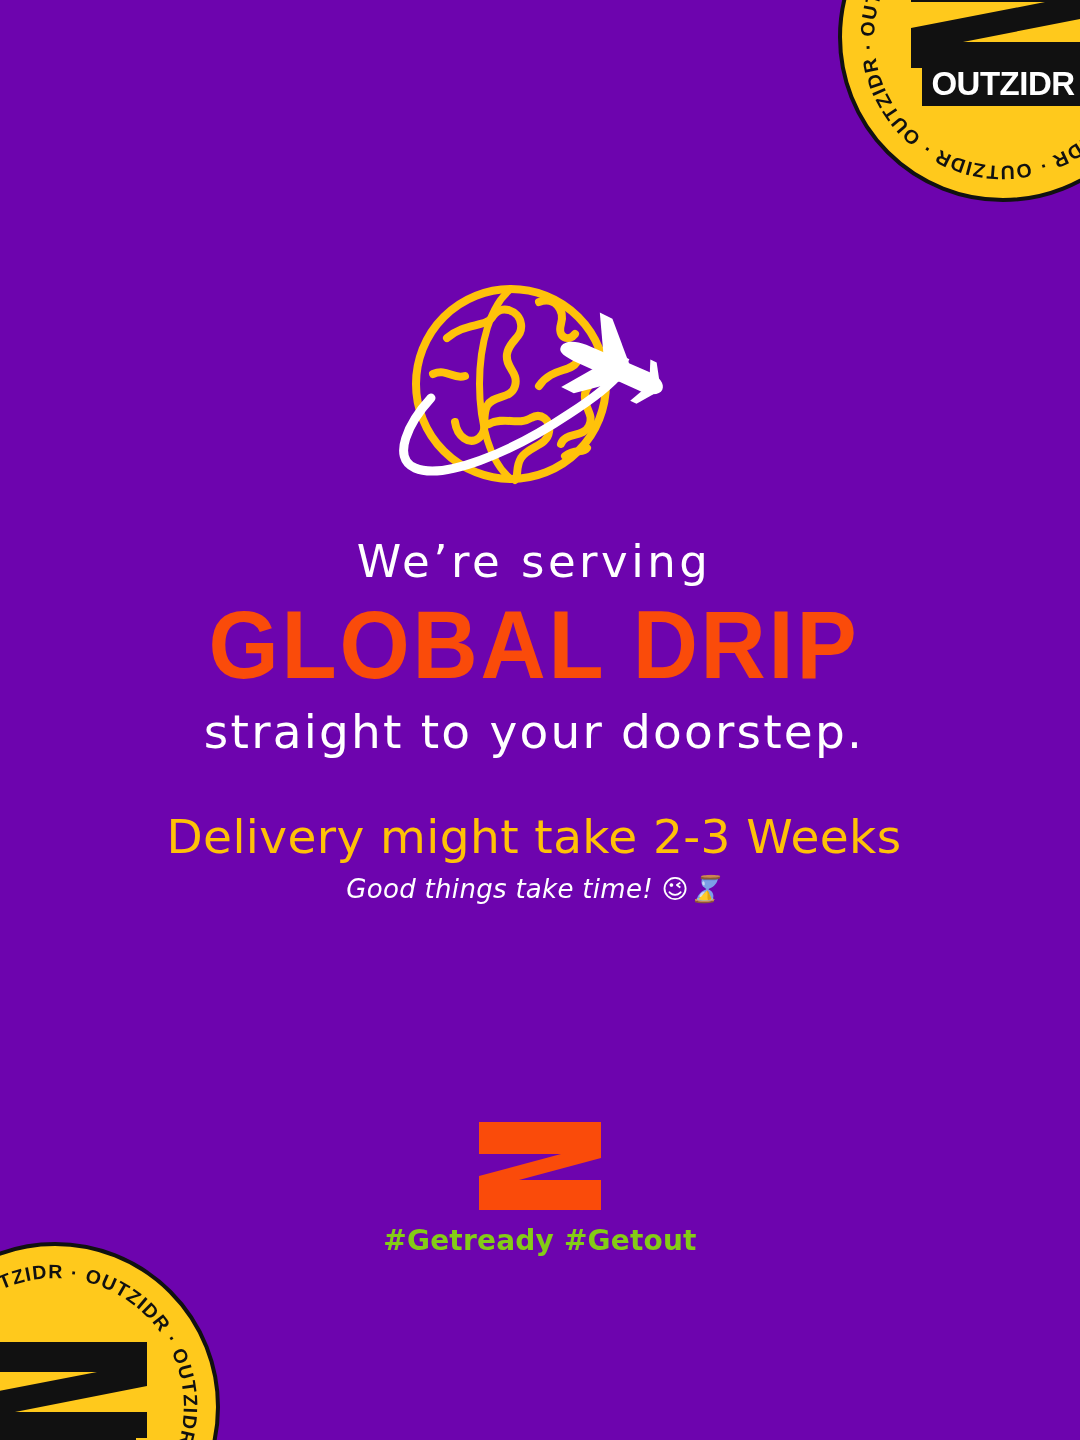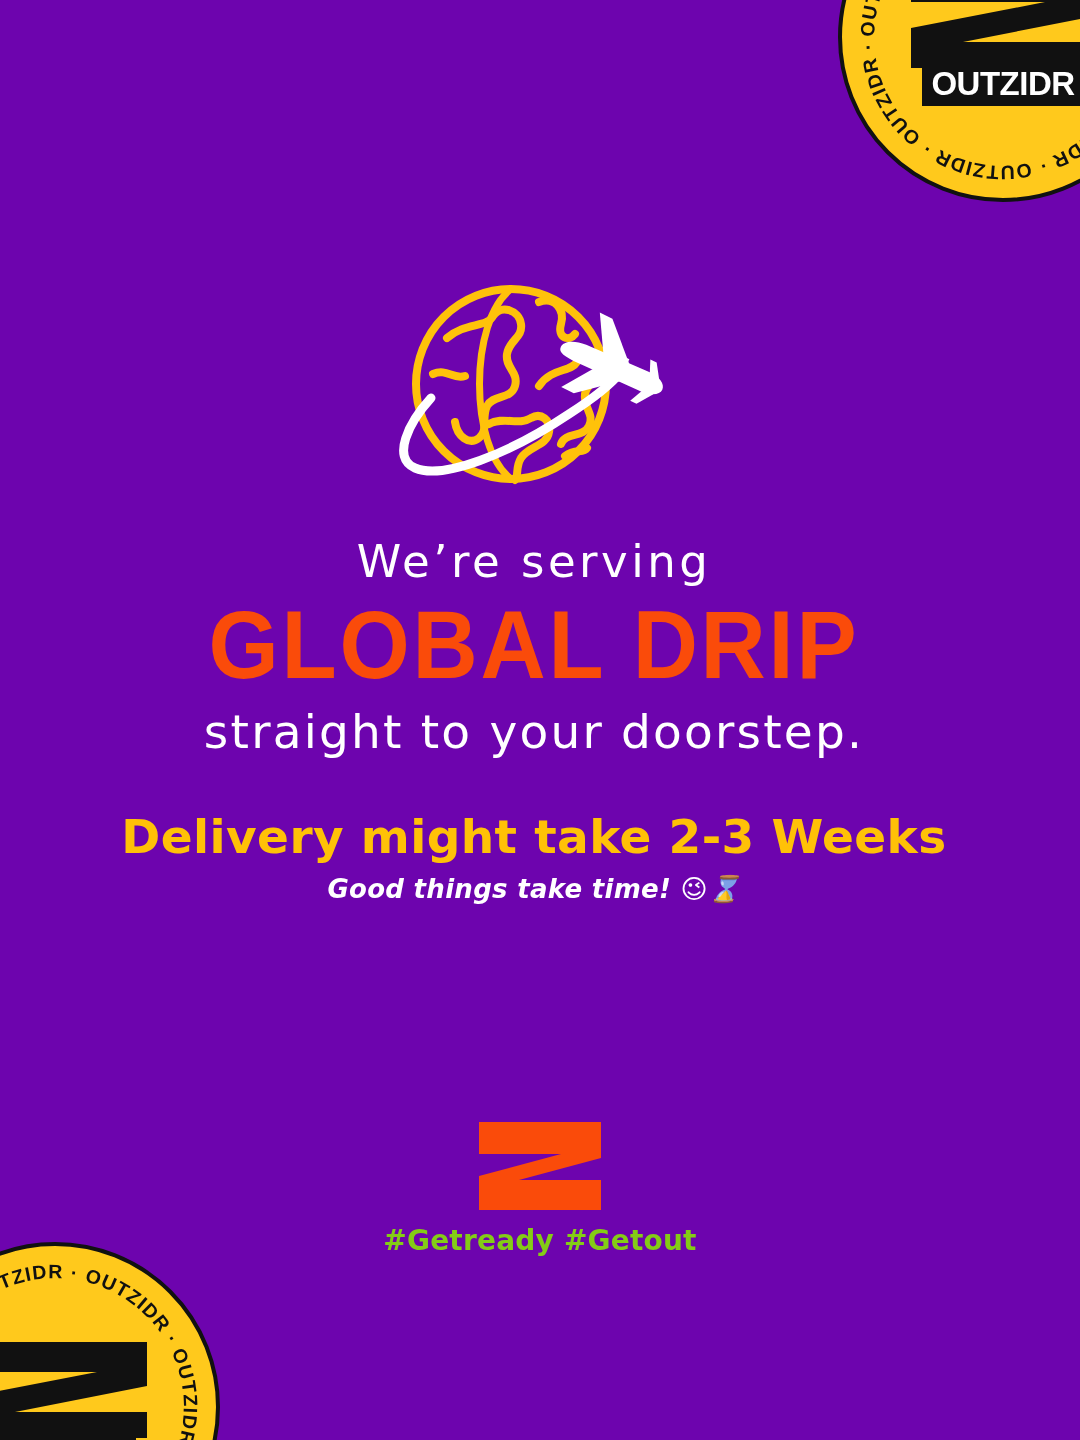--- a/index.html
+++ b/index.html
@@ -125,30 +125,30 @@
     margin-top: 14px;
     font-family: "DejaVu Sans", sans-serif;
   }
 
   .delivery-block {
     margin-top: 54px;
   }
   .delivery-main {
     color: #FFC107;
     font-size: 47px;
-    font-weight: bold;
+    font-weight: normal;
     letter-spacing: 0.4px;
     line-height: 1.1;
     font-family: "DejaVu Sans", sans-serif;
     text-align: center;
   }
   .delivery-sub {
     color: #ffffff;
     font-size: 26px;
-    font-weight: bold;
+    font-weight: normal;
     font-style: italic;
     letter-spacing: 0.3px;
     margin-top: 12px;
     font-family: "DejaVu Sans", sans-serif;
   }
 
   
   .footer {
     position: absolute;
     left: 0;

